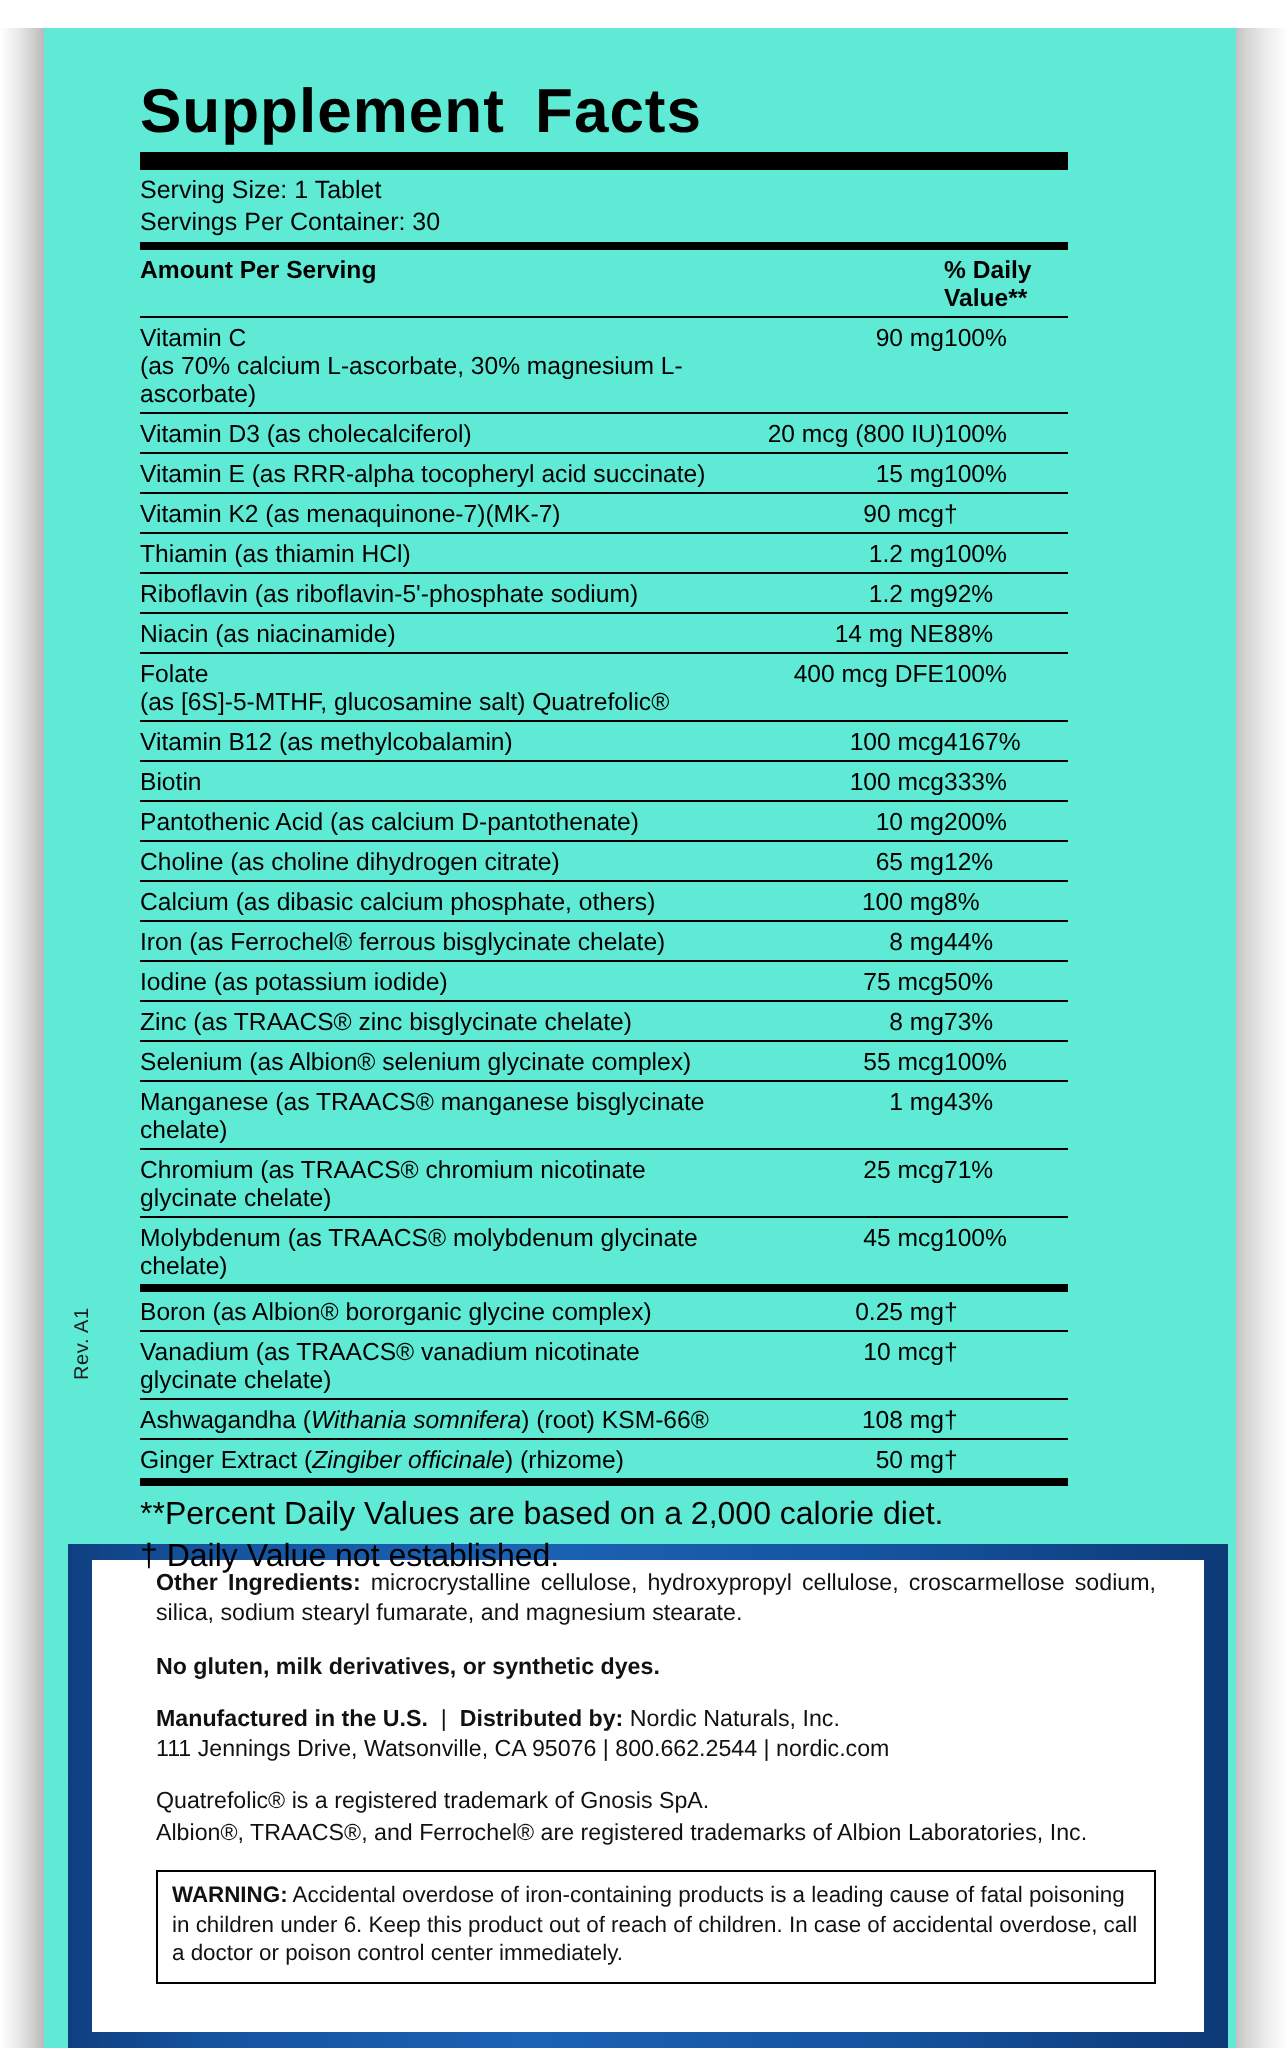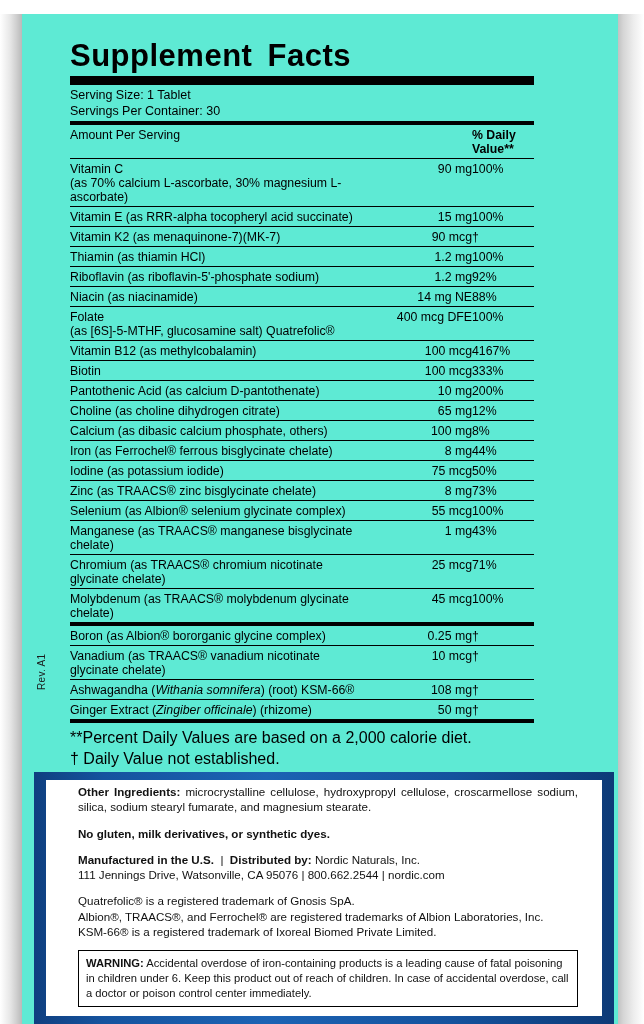--- a/index.html
+++ b/index.html
@@ -107,21 +107,21 @@
     border-bottom: 1px solid #000;
   }
   td.name { text-align: left; padding-right: 6px; }
   td.amt { text-align: right; white-space: nowrap; width: 108px; padding-right: 8px;}
   td.dv  { text-align: left; white-space: nowrap; width: 62px; }
   .sub {
     display: block;
     font-size: 12.3px;
   }
   .hdr td {
-    font-weight: normal;
+    font-weight: bold;
     border-bottom: 1px solid #000;
     padding-bottom: 3px;
   }
   .hdr td.dvh { text-align: left; font-weight: bold; }
   .ital { font-style: italic; }
 
   .footnote {
     font-size: 16px;
     line-height: 1.3;
     padding-top: 5px;
@@ -182,20 +182,25 @@
 
       <tr>
         <td class="name">
           <span>Vitamin C</span>
           <span class="sub">(as 70% calcium L-ascorbate, 30% magnesium L-ascorbate)</span>
         </td>
         <td class="amt">90 mg</td>
         <td class="dv">100%</td>
       </tr>
 
+      <tr>
+        <td class="name">Vitamin D3 (as cholecalciferol)</td>
+        <td class="amt">20 mcg (800 IU)</td>
+        <td class="dv">100%</td>
+      </tr>
 
       <tr>
         <td class="name">Vitamin E (as RRR-alpha tocopheryl acid succinate)</td>
         <td class="amt">15 mg</td>
         <td class="dv">100%</td>
       </tr>
 
       <tr>
         <td class="name">Vitamin K2 (as menaquinone-7)(MK-7)</td>
         <td class="amt">90 mcg</td>
@@ -350,21 +355,20 @@
         <span>&nbsp;|&nbsp;</span>
         <span class="b">Distributed by:</span>
         <span>Nordic Naturals, Inc.</span>
       </div>
       <div>111 Jennings Drive, Watsonville, CA 95076 | 800.662.2544 | nordic.com</div>
     </div>
 
     <div class="sec">
       <div>Quatrefolic® is a registered trademark of Gnosis SpA.</div>
       <div>Albion®, TRAACS®, and Ferrochel® are registered trademarks of Albion Laboratories, Inc.</div>
-      <div>KSM-66® is a registered trademark of Ixoreal Biomed Private Limited.</div>
     </div>
 
     <div class="warn">
       <span class="b">WARNING:</span>
       <span>Accidental overdose of iron-containing products is a leading cause of fatal poisoning in children under 6. Keep this product out of reach of children. In case of accidental overdose, call a doctor or poison control center immediately.</span>
     </div>
   </div>
 
 </div>
 

